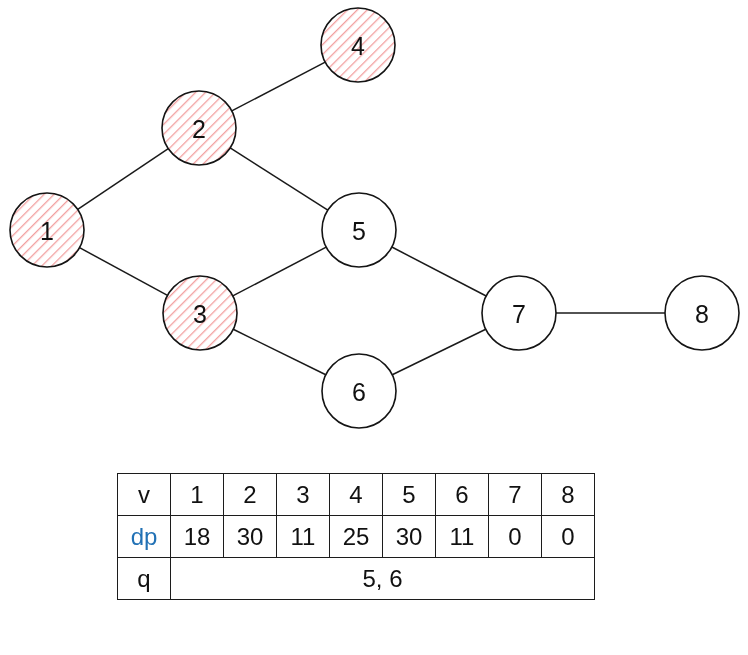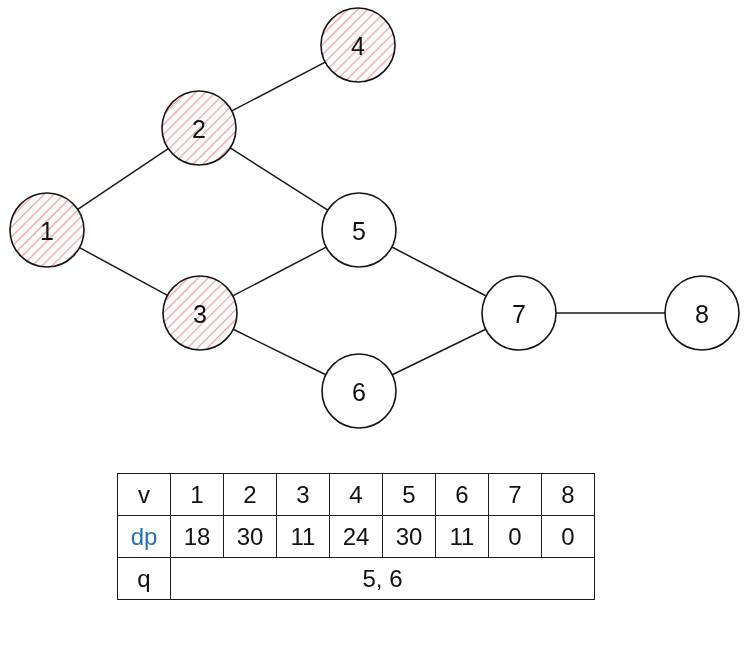--- a/index.html
+++ b/index.html
@@ -171,21 +171,21 @@
         <td class="vcell">5</td>
         <td class="vcell">6</td>
         <td class="vcell">7</td>
         <td class="vcell">8</td>
       </tr>
       <tr>
         <td class="rowhead dphead">dp</td>
         <td class="dpcell">18</td>
         <td class="dpcell">30</td>
         <td class="dpcell">11</td>
-        <td class="dpcell">24</td>
+        <td class="dpcell">25</td>
         <td class="dpcell">30</td>
         <td class="dpcell">11</td>
         <td class="dpcell">0</td>
         <td class="dpcell">0</td>
       </tr>
       <tr>
         <td class="rowhead">q</td>
         <td class="qcell" colspan="8">5, 6</td>
       </tr>
     </tbody>

